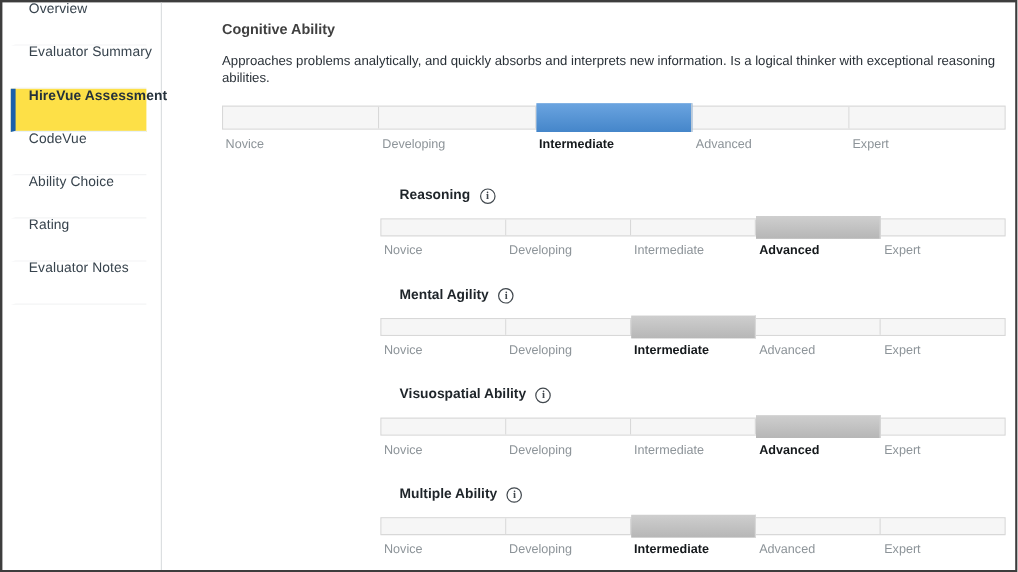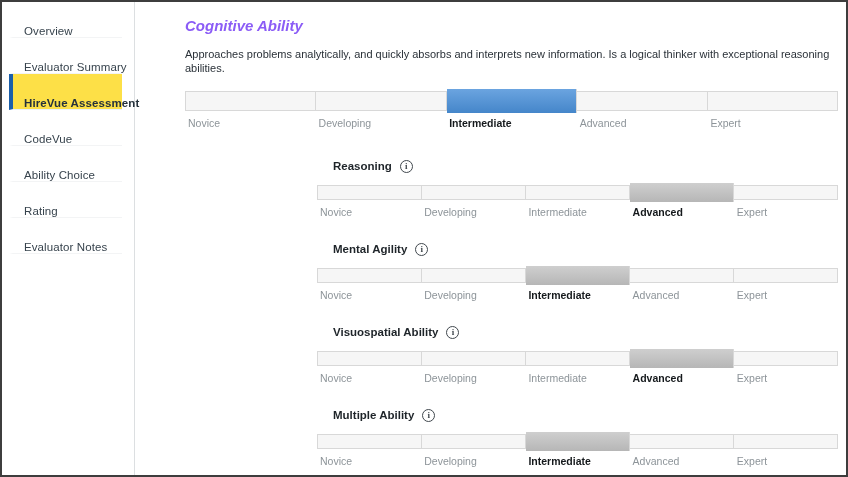--- a/index.html
+++ b/index.html
@@ -18,38 +18,38 @@
     width: 133px; flex: 0 0 133px;
     border-right: 1px solid #dcdfe1;
     padding-top: 0;
   }
   .sidebar-item {
     height: 36px;
     margin: 0 12px 0 7px;
     border-left: 4px solid transparent;
     border-bottom: 1px solid #f3f4f5;
     padding-left: 11px;
-    display: flex; align-items: flex-end;
+    display: flex; align-items: flex-start;
     font-size: 11.5px; color: #37434d;
     letter-spacing: .1px;
     cursor: pointer;
     white-space: nowrap;
   }
   .sidebar-item.active {
     background: #fde047;
     border-left-color: #1b5faa;
     border-bottom-color: #e9f1f9;
     font-weight: bold; color: #25313b;
   }
 
   
   .main { flex: 1 1 auto; padding: 15px 8px 0 50px; overflow: hidden; }
   .page-title {
     margin: 0 0 13px 0;
-    font-size: 15px; font-weight: bold; color: #8b5cf6; font-style: italic;
+    font-size: 12px; font-weight: bold; color: #404040;
   }
   .description {
     margin: 0 0 15px 0;
     font-size: 11px; line-height: 1.3; color: #2a3138;
   }
 
   
   .bar {
     display: flex;
     border: 1px solid #d8d8d8;

